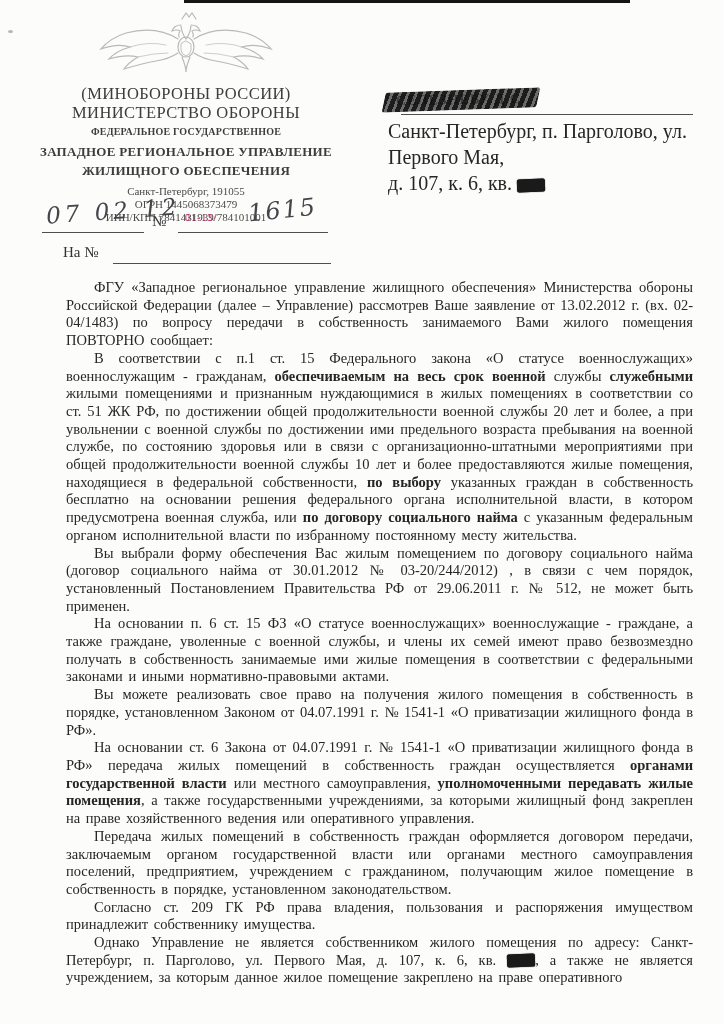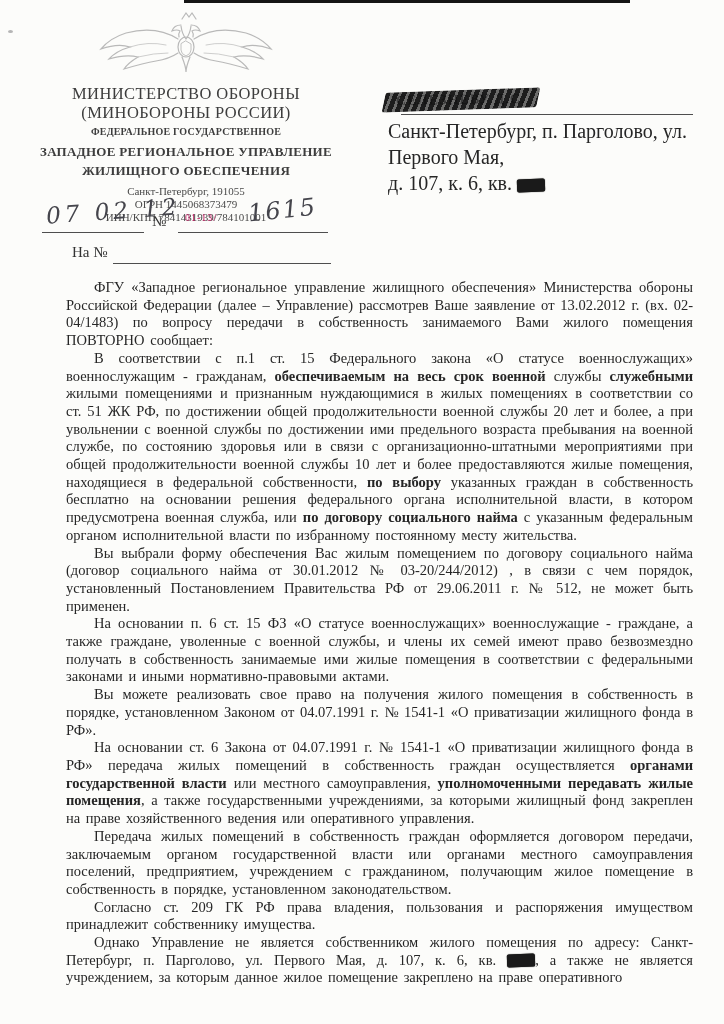--- a/index.html
+++ b/index.html
@@ -28,21 +28,21 @@
   .small-line{font-size:11px;line-height:1.22;color:#4a4a4a;}
 
   
   .hw{font-family:"DejaVu Serif", serif;font-style:italic;color:#45454c;}
   .hw-date{position:absolute;left:46px;top:198px;font-size:23px;letter-spacing:4px;transform:rotate(-4deg);}
   .date-underline{position:absolute;left:42px;top:232px;width:102px;border-top:1.6px solid #4e4e4e;}
   .no-label{position:absolute;left:152px;top:213px;font-size:15px;color:#333;}
   .no-typed{position:absolute;left:185px;top:212px;font-size:10px;letter-spacing:1px;color:#be185d;}
   .no-hw{position:absolute;left:248px;top:196px;font-size:24px;letter-spacing:2px;transform:rotate(-6deg);}
   .no-underline{position:absolute;left:178px;top:232px;width:150px;border-top:1.6px solid #4e4e4e;}
-  .na-label{position:absolute;left:72px;top:244px;font-size:15px;color:#333;}
+  .na-label{position:absolute;left:63px;top:244px;font-size:15px;color:#333;}
   .na-underline{position:absolute;left:113px;top:263px;width:218px;border-top:1.6px solid #4e4e4e;}
 
   
   .recipient{position:absolute;left:388px;top:90px;width:318px;text-align:left;}
   .redacted-name{
     display:inline-block;position:relative;
     font-weight:bold;font-size:14px;letter-spacing:1px;color:#3a3a3a;
     padding:1px 8px;transform:rotate(-.8deg);
   }
   .redacted-name::after{
@@ -85,22 +85,22 @@
         <path d="M95 15 q7 0 9 6 q-5 -2 -8 0 q2 3 1 6"></path>
         <path d="M85 16 q1 8 5 13 M95 16 q-1 8 -5 13"></path>
         <ellipse cx="90" cy="37" rx="8" ry="10"></ellipse>
         <path d="M90 31 l5 3 v6 q0 4 -5 6 q-5 -2 -5 -6 v-6 z" stroke-width="0.9"></path>
         <path d="M82 29 Q60 15 30 23 Q14 28 5 39 Q22 33 34 37 Q20 41 13 49 Q30 44 42 47 Q32 53 28 59 Q48 53 60 51 Q73 49 82 43"></path>
         <path d="M98 29 Q120 15 150 23 Q166 28 175 39 Q158 33 146 37 Q160 41 167 49 Q150 44 138 47 Q148 53 152 59 Q132 53 120 51 Q107 49 98 43"></path>
         <path d="M86 47 q4 10 4 15 q0 -5 4 -15"></path>
         <path d="M34 37 Q52 31 70 35 M42 47 Q58 43 72 43 M146 37 Q128 31 110 35 M138 47 Q122 43 108 43" stroke-width="0.7"></path>
       </svg>
     </div>
+    <div class="ministry-line">(МИНОБОРОНЫ РОССИИ)</div>
     <div class="ministry-line">МИНИСТЕРСТВО ОБОРОНЫ</div>
-    <div class="ministry-line">(МИНОБОРОНЫ РОССИИ)</div>
     <div class="fgu-block">
       <div class="fgu-line">ФЕДЕРАЛЬНОЕ ГОСУДАРСТВЕННОЕ</div>
     </div>
     <div class="org-block">
       <div class="org-line">ЗАПАДНОЕ РЕГИОНАЛЬНОЕ УПРАВЛЕНИЕ</div>
       <div class="org-line">ЖИЛИЩНОГО ОБЕСПЕЧЕНИЯ</div>
     </div>
     <div class="small-block">
       <div class="small-line">Санкт-Петербург, 191055</div>
       <div class="small-line">ОГРН 1445068373479</div>

